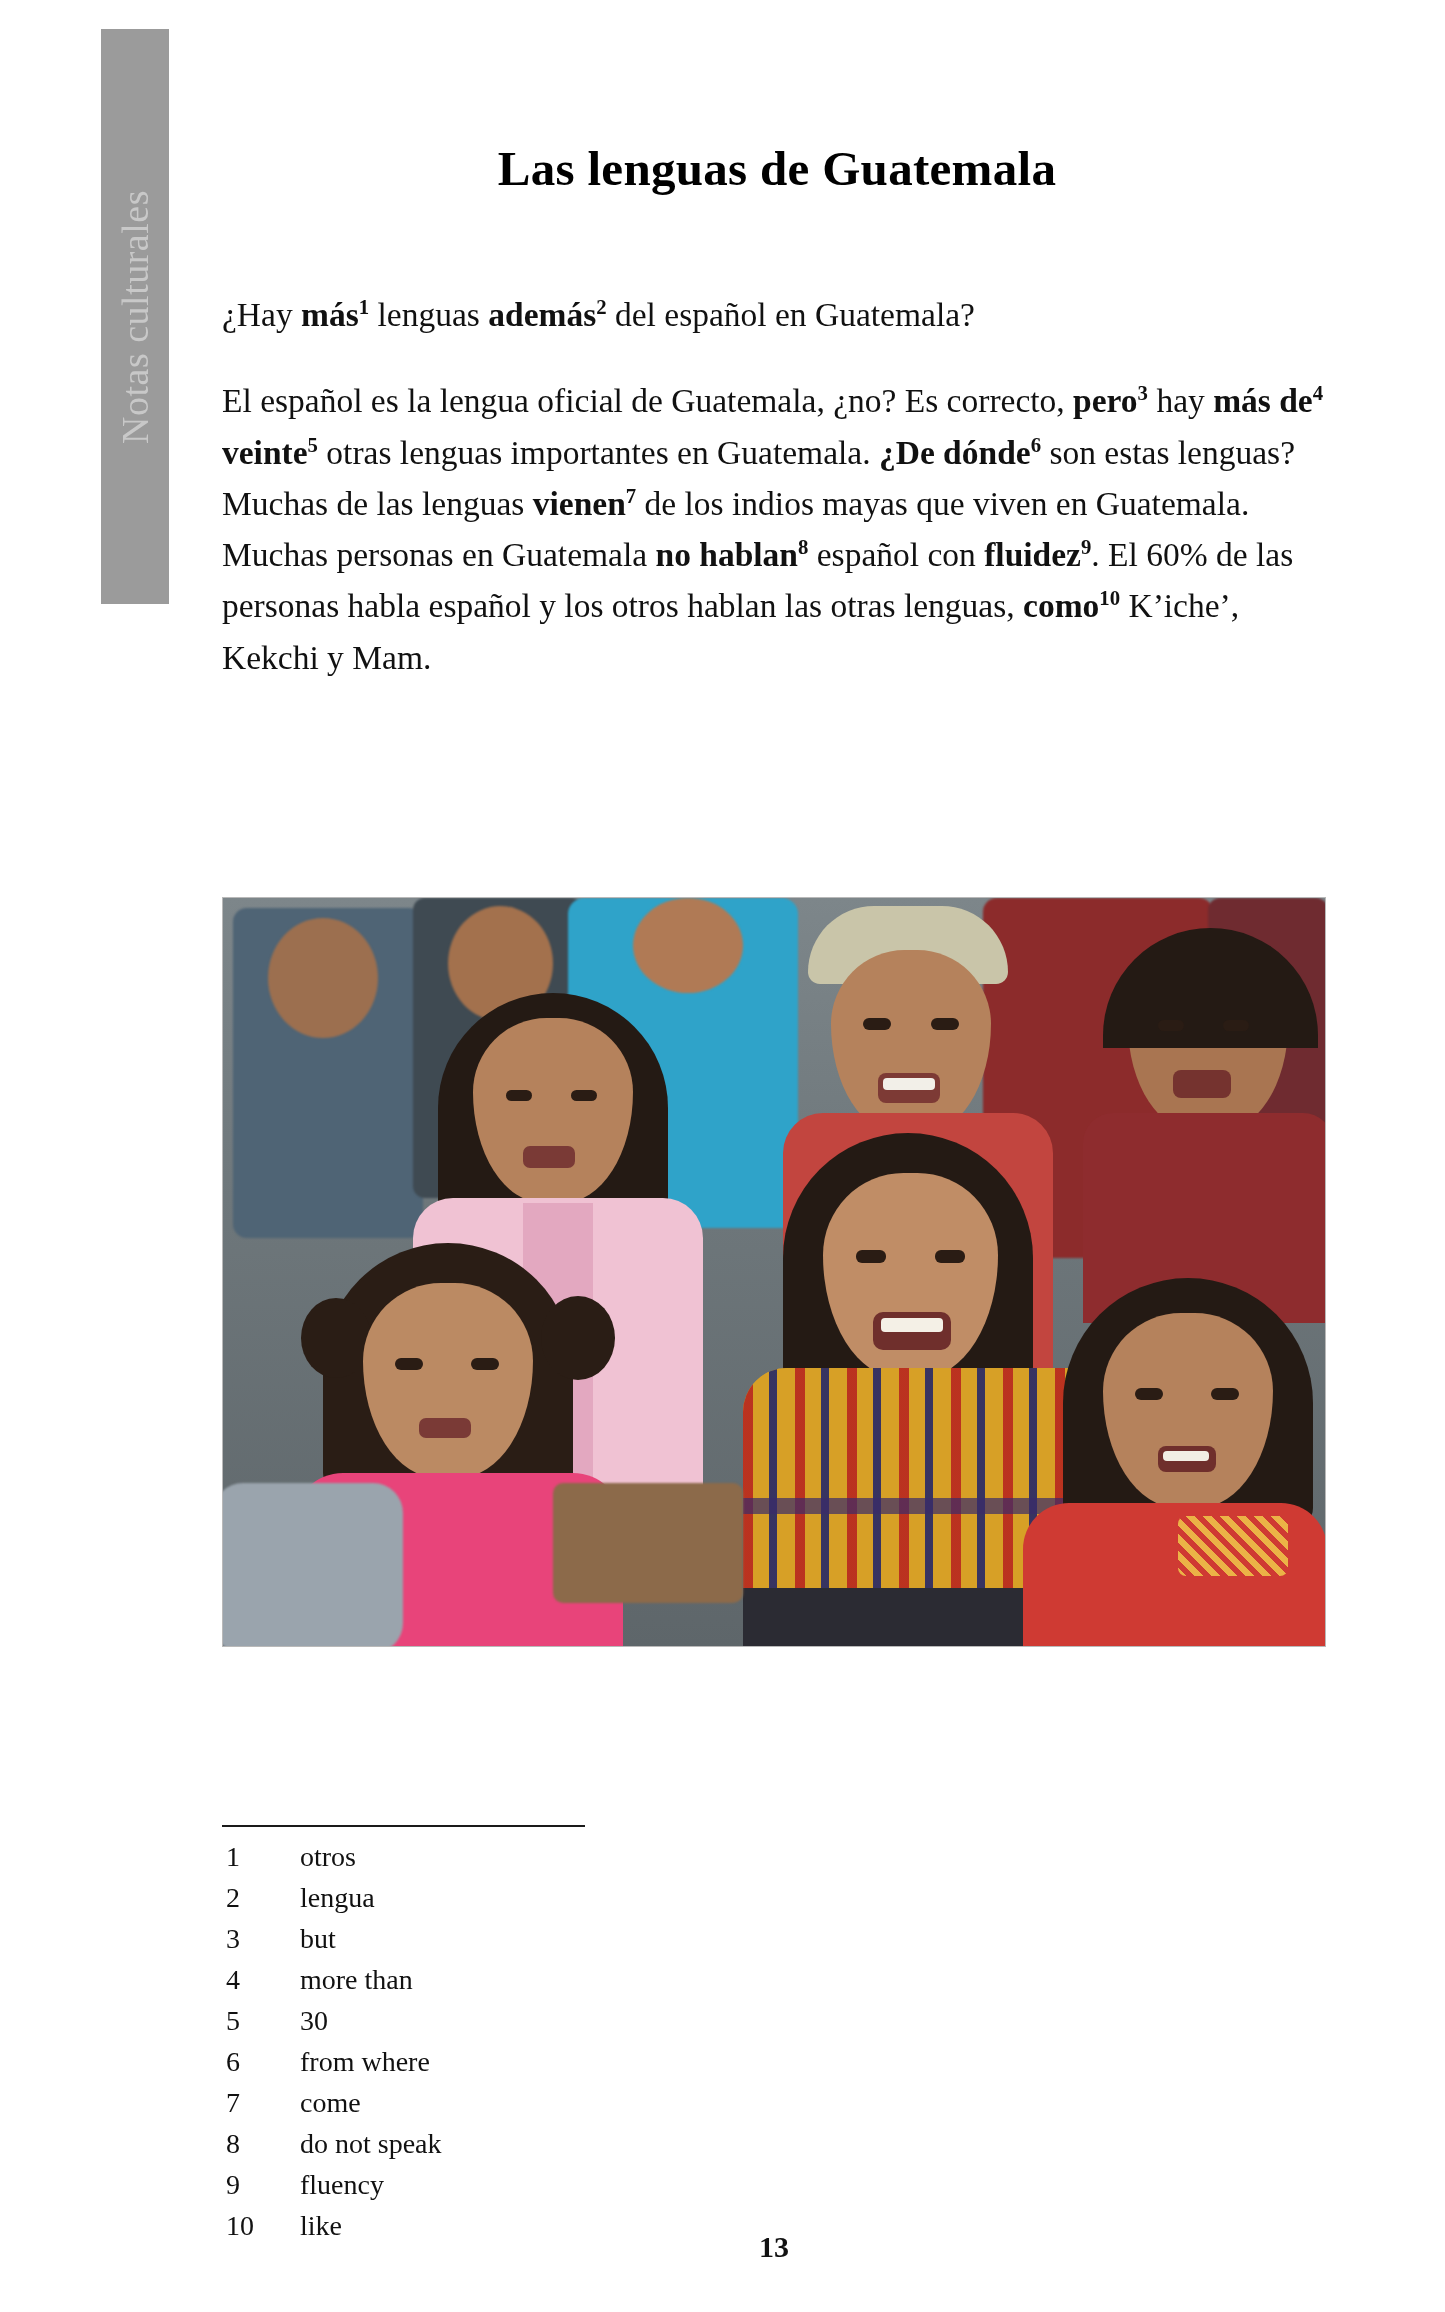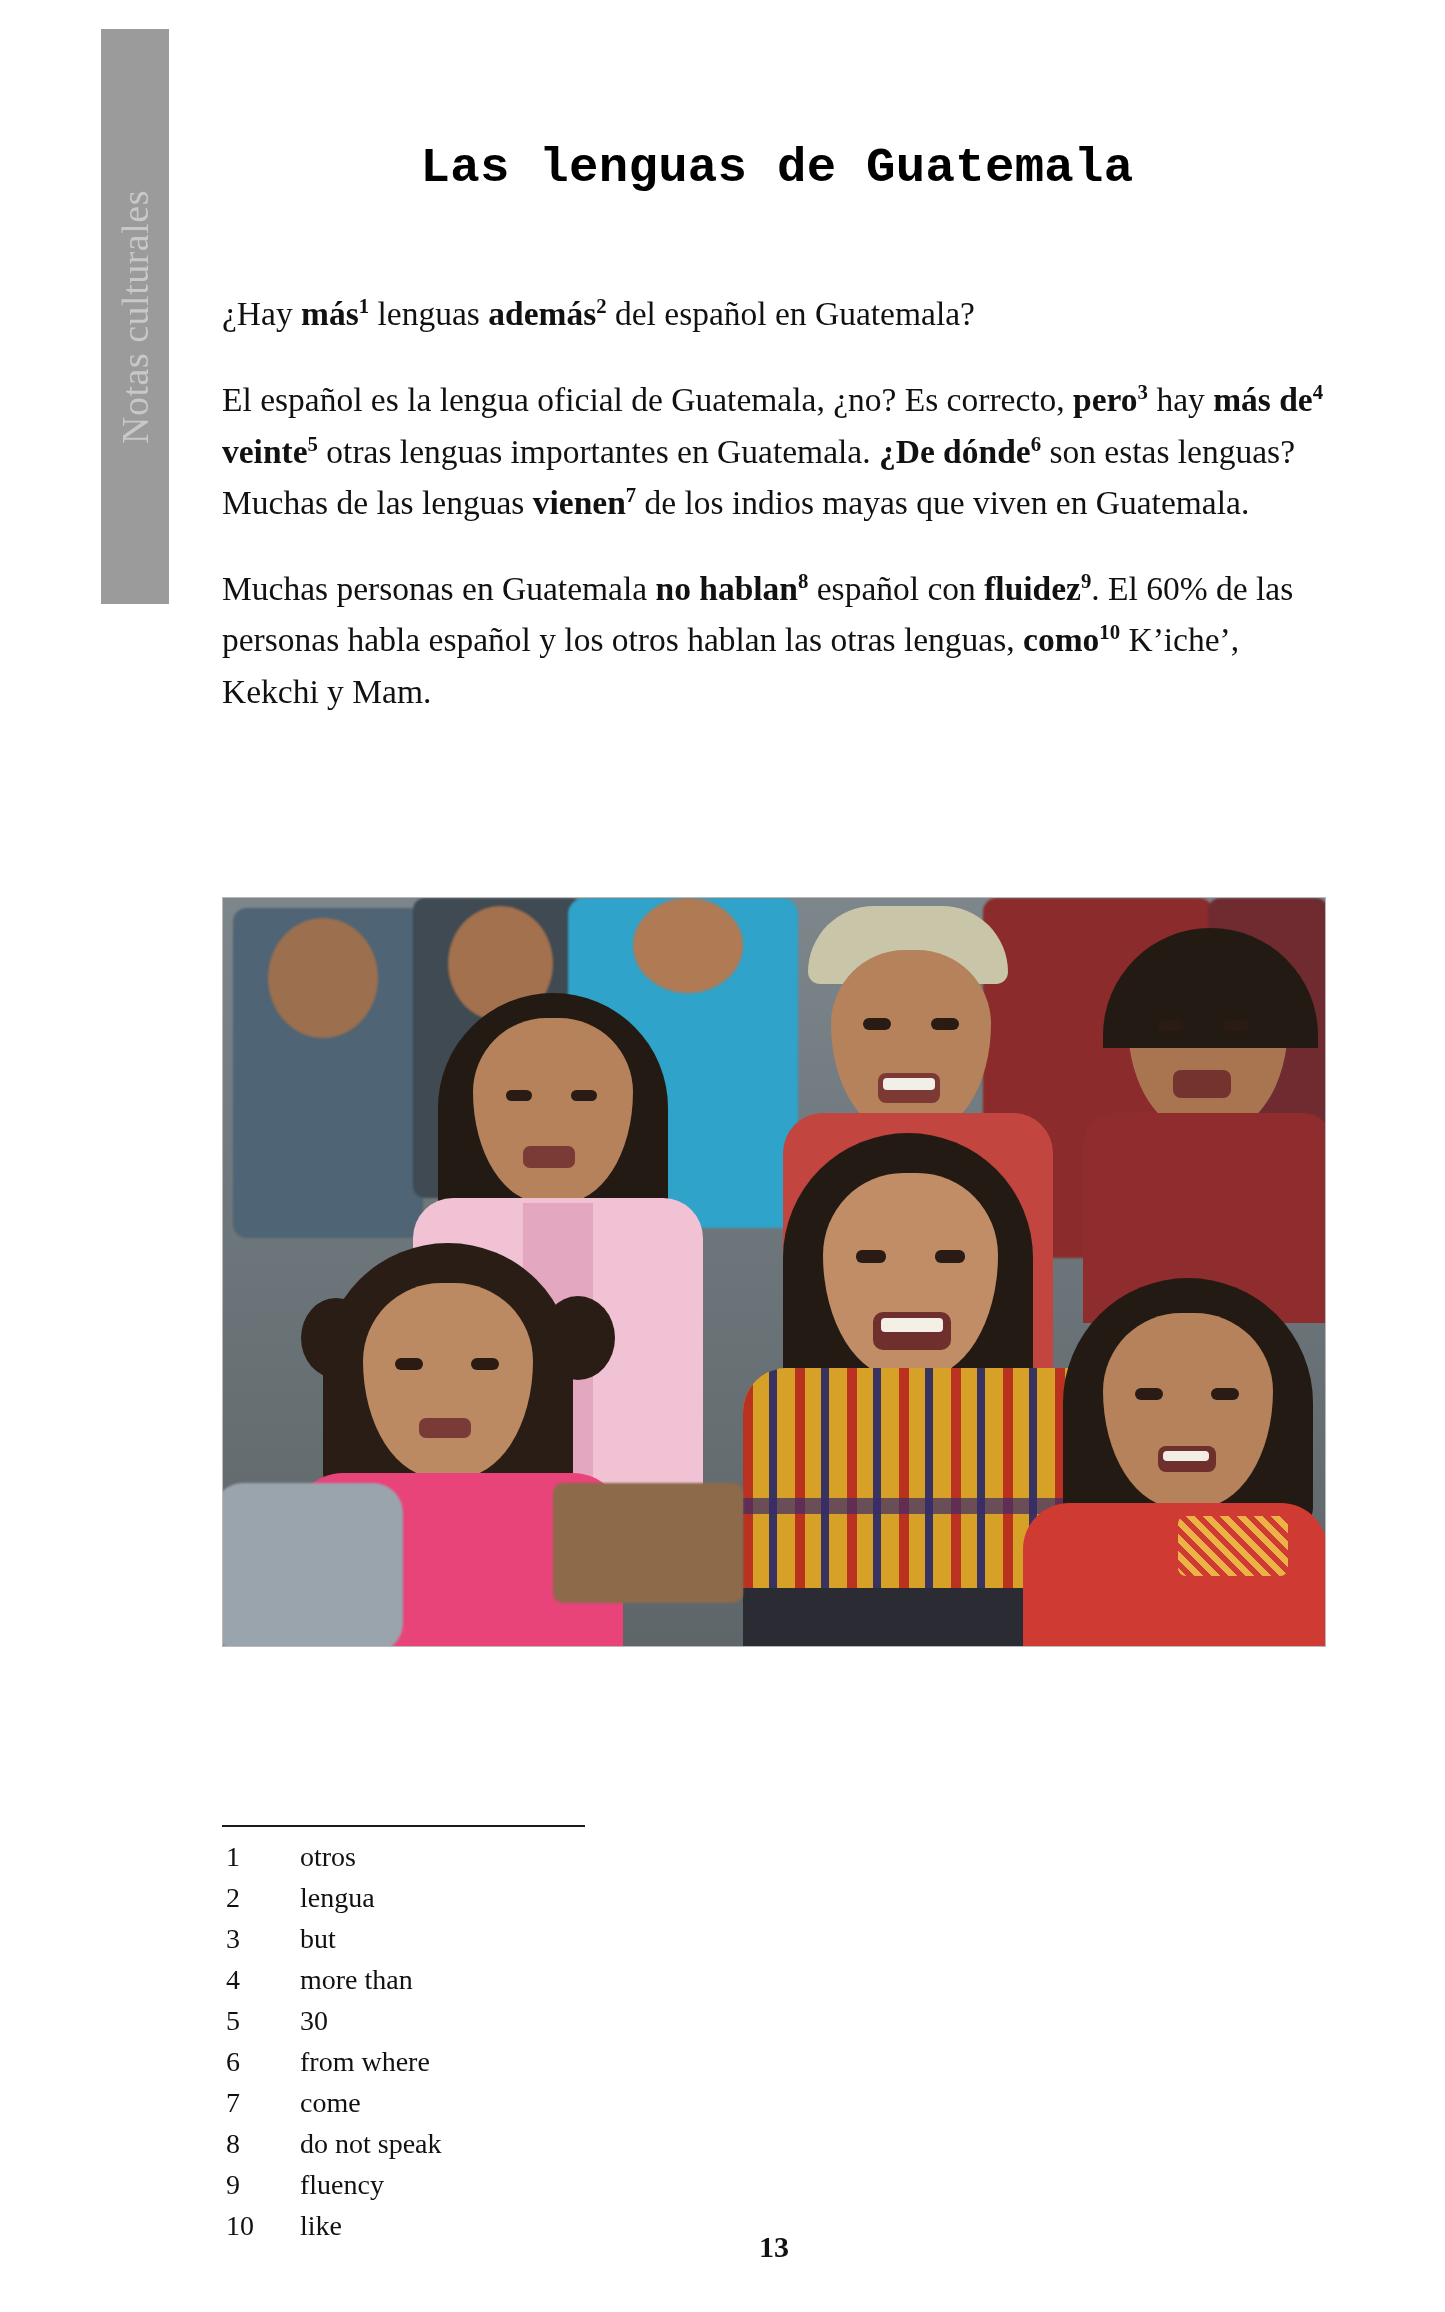--- a/index.html
+++ b/index.html
@@ -44,37 +44,37 @@
     left: 222px;
     top: 0;
     width: 1110px;
     height: 2312px;
   }
 
   #page-title {
     margin: 0;
     padding-top: 140px;
     text-align: center;
-    font-family: Liberation Mono, monospace;
+    font-family: Liberation Serif, serif;
     font-size: 49px;
     font-weight: bold;
     letter-spacing: 0.3px;
     color: #000000;
   }
 
   .para {
     margin: 0;
     font-size: 33.5px;
     line-height: 1.53;
     text-align: left;
     color: #111111;
   }
   #para-1 { margin-top: 92px; }
   #para-2 { margin-top: 35px; }
-  #para-3 { margin-top: 35px; }
+  #para-3 { }
 
   .para b { font-weight: bold; }
   .fn { font-size: 0.62em; vertical-align: super; font-weight: bold; line-height: 0; }
 
   
   #figure {
     position: absolute;
     left: 0px;
     top: 897px;
     width: 1104px;

